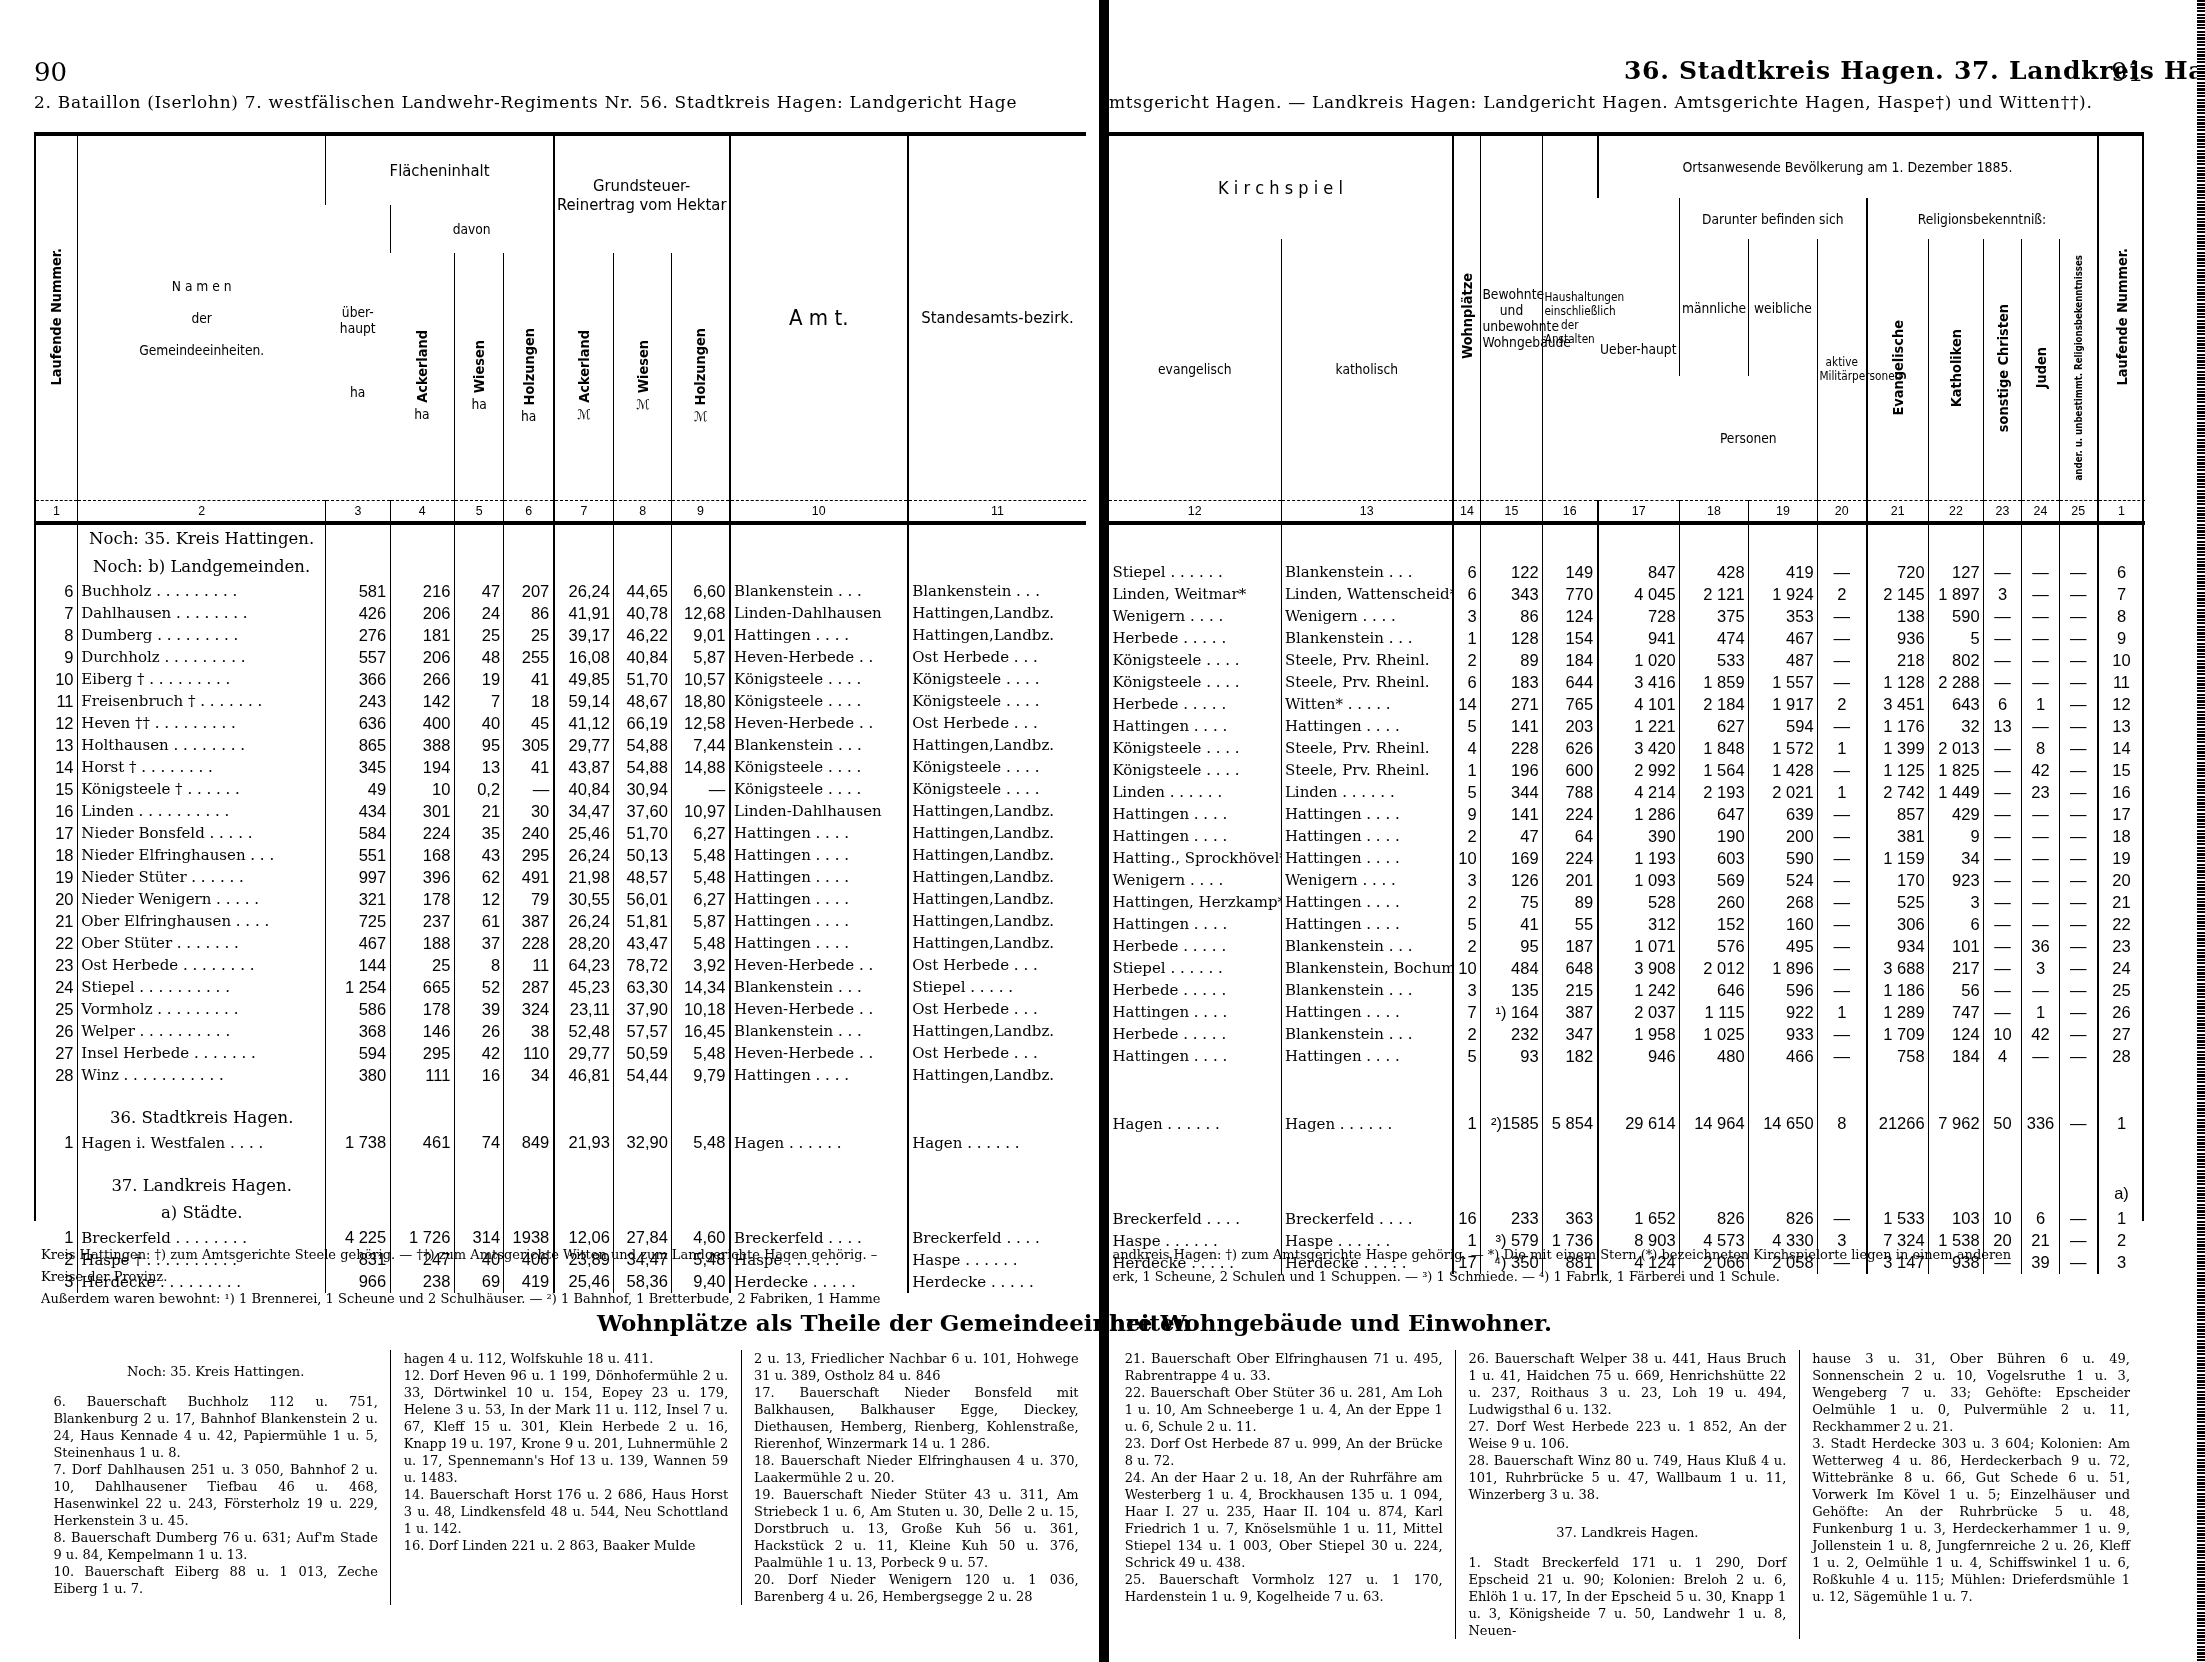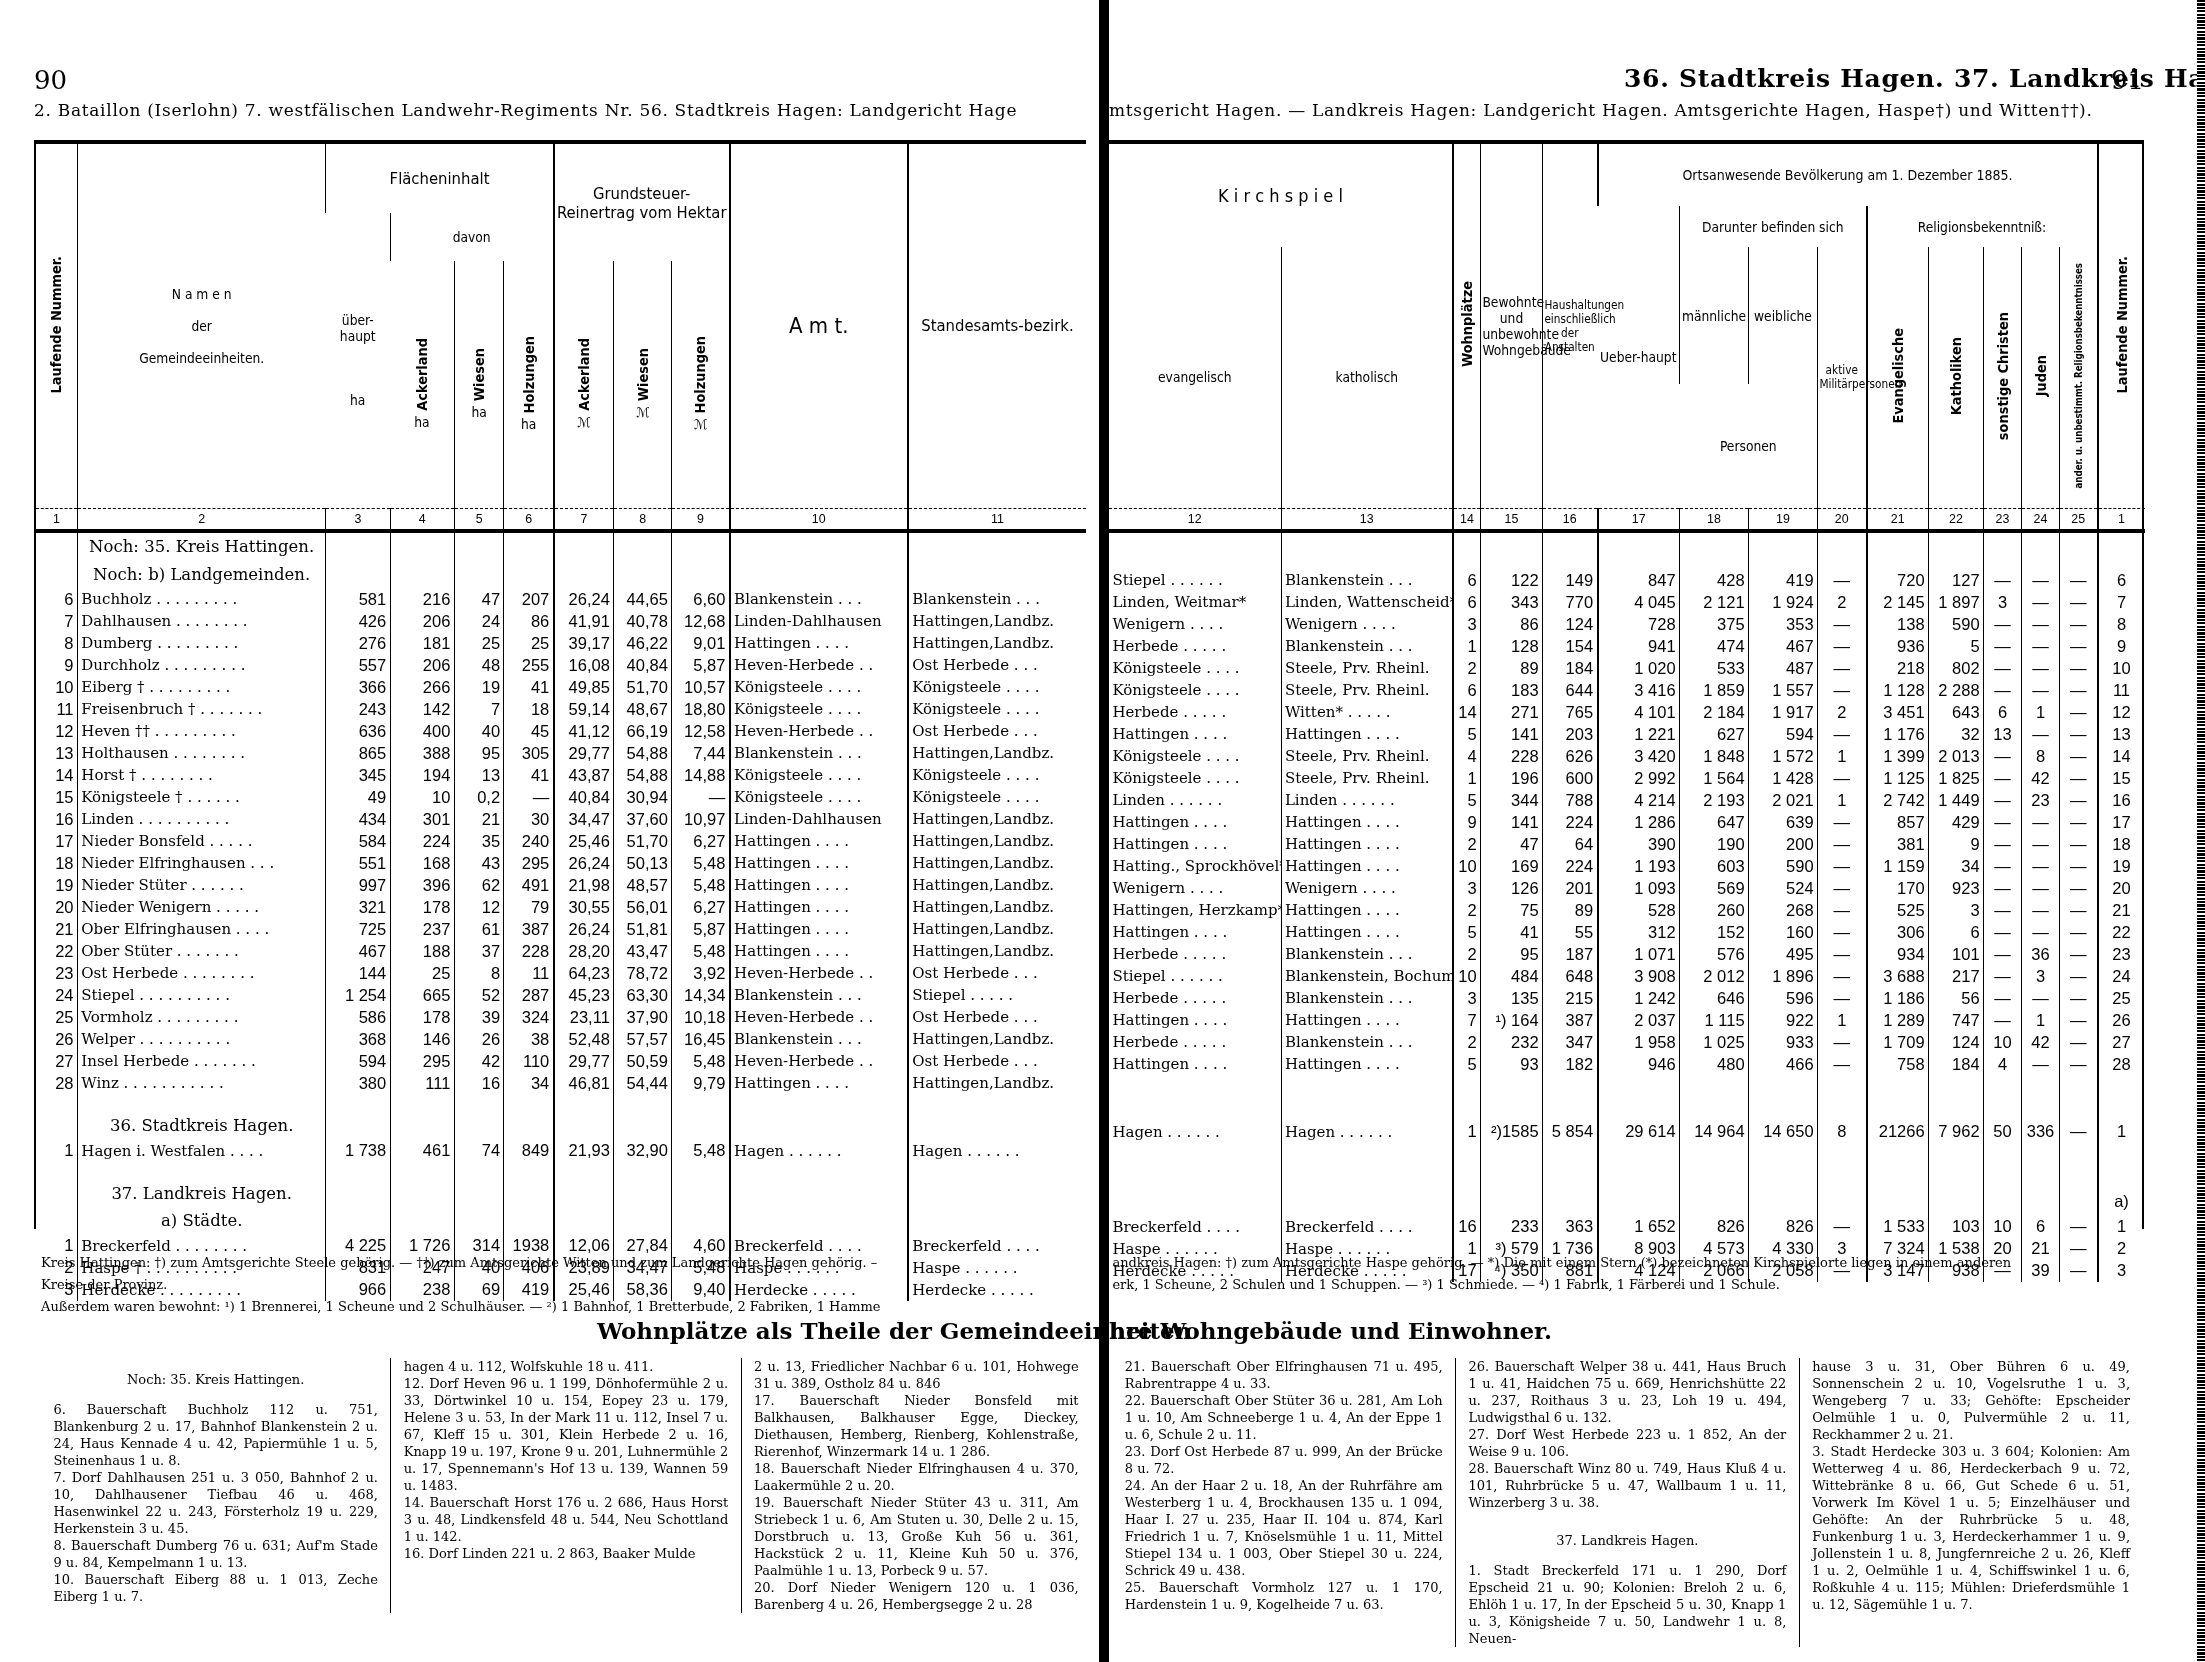--- a/index.html
+++ b/index.html
@@ -1,18 +1,18 @@
 <!DOCTYPE html>
 <html style="font-size:11px"><head>
 <meta charset="utf-8">
 <style>
   html, body { margin: 0; padding: 0; background: #ffffff; }
   body { width: 2205px; height: 1662px; position: relative; overflow: hidden;
          font-family: "DejaVu Serif", serif; color: #000; }
-  .page { position: absolute; top: 16px; height: 1233px; }
+  .page { position: absolute; top: 8px; height: 1233px; }
   .page.left { left: 0; width: 1099px; }
   .page.right { left: 1109px; width: 1096px; }
   .gutter { position: absolute; left: 1099px; top: 0; width: 10.3px; height: 1662px; background: #000; }
   .rightedge { position: absolute; left: 2197px; top: 0; width: 8.2px; height: 1662px;
                background: repeating-linear-gradient(180deg,#000 0 2.1px,#fff 2.1px 3.4px); }
   .pno { position: absolute; top: 49px; font-size: 26px; font-family: "DejaVu Serif", serif; }
   .title { position: absolute; top: 48px; font-size: 25px; font-weight: bold; letter-spacing: 0.7px; white-space: nowrap; }
   .subtitle { position: absolute; top: 84px; font-size: 17px; white-space: nowrap; letter-spacing: 0.7px; }
   .frame { position: absolute; top: 124px; border-top: 4.8px solid #000; border-left: 2.7px solid #000; }
   .left .frame { left: 34px; width: 1050px; height: 1085px; }

